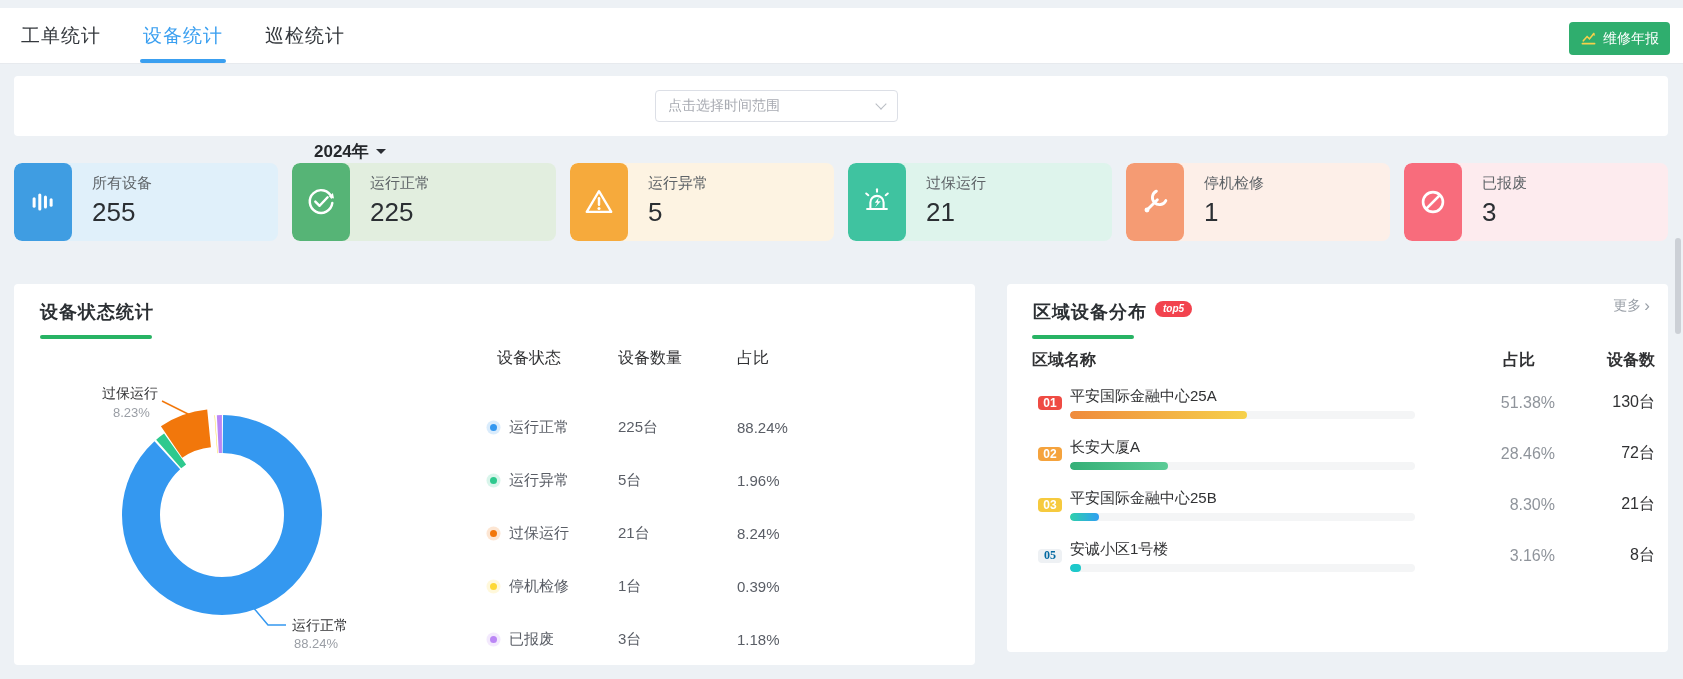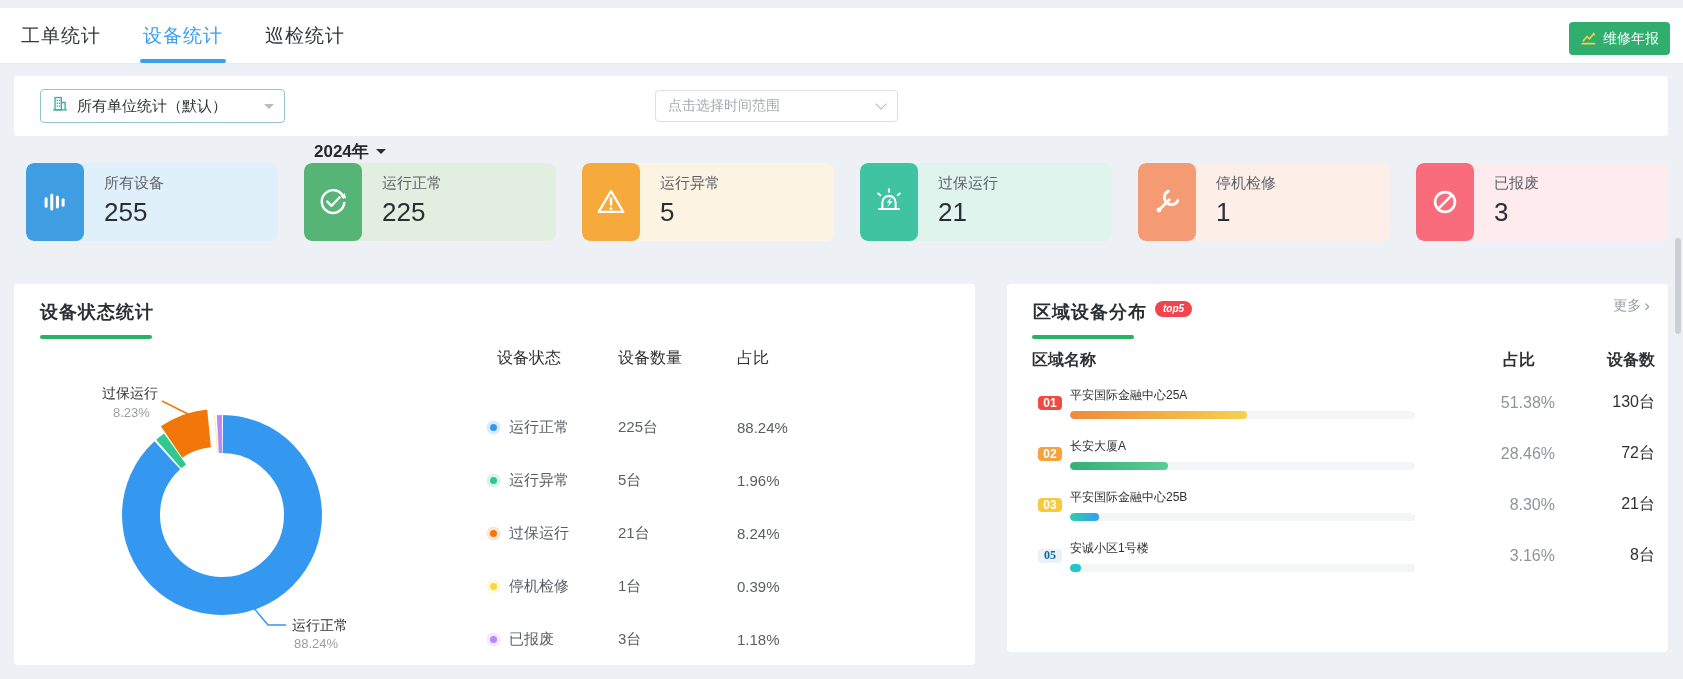--- a/index.html
+++ b/index.html
@@ -27,21 +27,21 @@
   .quick { position:absolute; left:396px; top:13px; height:34px; display:flex; align-items:center; font-size:15px; color:#5c6066; }
   .quick .q-item { padding:0 10px; cursor:pointer; }
   .quick .q-item.active { color:#f08519; }
   .quick .sep { color:#e1e4e9; }
   .date-range { position:absolute; left:641px; top:14px; width:243px; height:32px; border:1px solid #dcdfe6; border-radius:4px; display:flex; align-items:center; padding:0 12px; cursor:pointer; background:#fff; }
   .date-ph { font-size:14px; color:#a8abb2; }
   .chev-down { width:8px; height:8px; border-right:1.6px solid #b9bdc4; border-bottom:1.6px solid #b9bdc4; transform:rotate(45deg); margin-left:auto; margin-top:-4px; }
 
   
   .cards { position:absolute; left:14px; top:163px; width:1654px; height:78px; display:flex; gap:14px; }
-  .card { flex:1; border-radius:8px; display:flex; overflow:hidden;margin-left:12px; }
+  .card { flex:1; border-radius:8px; display:flex; overflow:hidden; }
   .card-icon { width:58px; flex:0 0 58px; display:flex; align-items:center; justify-content:center; border-radius:8px; }
   .card-icon svg { width:34px; height:34px; }
   .card-body { padding:11px 0 0 20px; }
   .card-label { font-size:15px; color:#5f6468; margin-bottom:4px; }
   .card-value { font-size:26px; font-weight:500; color:#2b2f33; }
 
   
   .panel { position:absolute; top:252px; background:#fff; border-radius:4px;margin-top:32px; }
   .left-panel { left:14px; width:961px; height:381px; }
   .right-panel { left:1007px; width:661px; height:368px; }
@@ -67,21 +67,21 @@
   .st-c2 { width:119px; } .st-c3 { width:100px; }
   .dot { width:7px; height:7px; border-radius:50%; flex:0 0 7px; }
 
   
   .region-head span { position:absolute; top:66px; font-size:16px; font-weight:700; color:#303133; }
   .rh-name { left:25px; } .rh-pct { left:496px; } .rh-count { right:13px; }
   .region-rows { position:absolute; left:31px; top:96px; width:617px; }
   .region-row { display:flex; align-items:center; height:45px; margin-bottom:6px; }
   .rank { width:24px; height:14px; flex:0 0 24px; border-radius:4px; font-size:12px; font-weight:700; display:flex; align-items:center; justify-content:center; }
   .r-mid { width:345px; flex:0 0 345px; margin-left:8px; }
-  .r-name { font-size:12px; color:#303133; line-height:17px; margin-bottom:7px; }
+  .r-name { font-size:15px; color:#303133; line-height:17px; margin-bottom:7px; }
   .r-track { width:345px; height:8px; background:#f4f5f6; border-radius:4px; overflow:hidden; }
   .r-fill { height:8px; border-radius:4px; min-width:8px; }
   .r-pct { width:140px; text-align:right; font-size:16px; color:#8f949b; }
   .r-count { width:100px; text-align:right; font-size:16px; color:#303133; }
 
   .scroll-thumb { position:absolute; right:2px; top:238px; width:6px; height:96px; background:#ccd0d6; border-radius:3px; }
 </style>
 </head>
 <body>
 
@@ -107,41 +107,20 @@
               <path d="M3.5 12.5 l4 -4.5 2.5 2.5 4.5 -5.5"></path>
             </g>
             <path d="M14.8 3.6 l1.3 3.6 -3.6 -1 z" fill="#f7d04a"></path>
           </svg>
       </span>
       <span>维修年报</span>
     </button>
   </header>
 
   <section class="filterbar">
-    <div class="unit-select">
-      <span>
-        <svg viewBox="0 0 20 20">
-            <g fill="none" stroke="#3aafa9" stroke-width="1.5">
-              <rect x="4.5" y="2.8" width="7" height="13.7"></rect>
-              <path d="M11.5 8.3 h4.2 v8.2"></path>
-              <path d="M2.3 16.5 h15.4"></path>
-            </g>
-            <g fill="#3aafa9">
-              <rect x="6.3" y="5.2" width="1.5" height="1.5"></rect>
-              <rect x="8.9" y="5.2" width="1.5" height="1.5"></rect>
-              <rect x="6.3" y="8.4" width="1.5" height="1.5"></rect>
-              <rect x="8.9" y="8.4" width="1.5" height="1.5"></rect>
-              <rect x="6.3" y="11.6" width="1.5" height="1.5"></rect>
-              <rect x="8.9" y="11.6" width="1.5" height="1.5"></rect>
-            </g>
-          </svg>
-      </span>
-      <span class="unit-text">所有单位统计（默认）</span>
-      <span class="caret-tri"></span>
-    </div>
     <div class="year-select">
       <span>2024年</span>
       <span class="year-tri"></span>
     </div>
     <div class="date-range">
       <span class="date-ph">点击选择时间范围</span>
       <span class="chev-down"></span>
     </div>
   </section>
 

